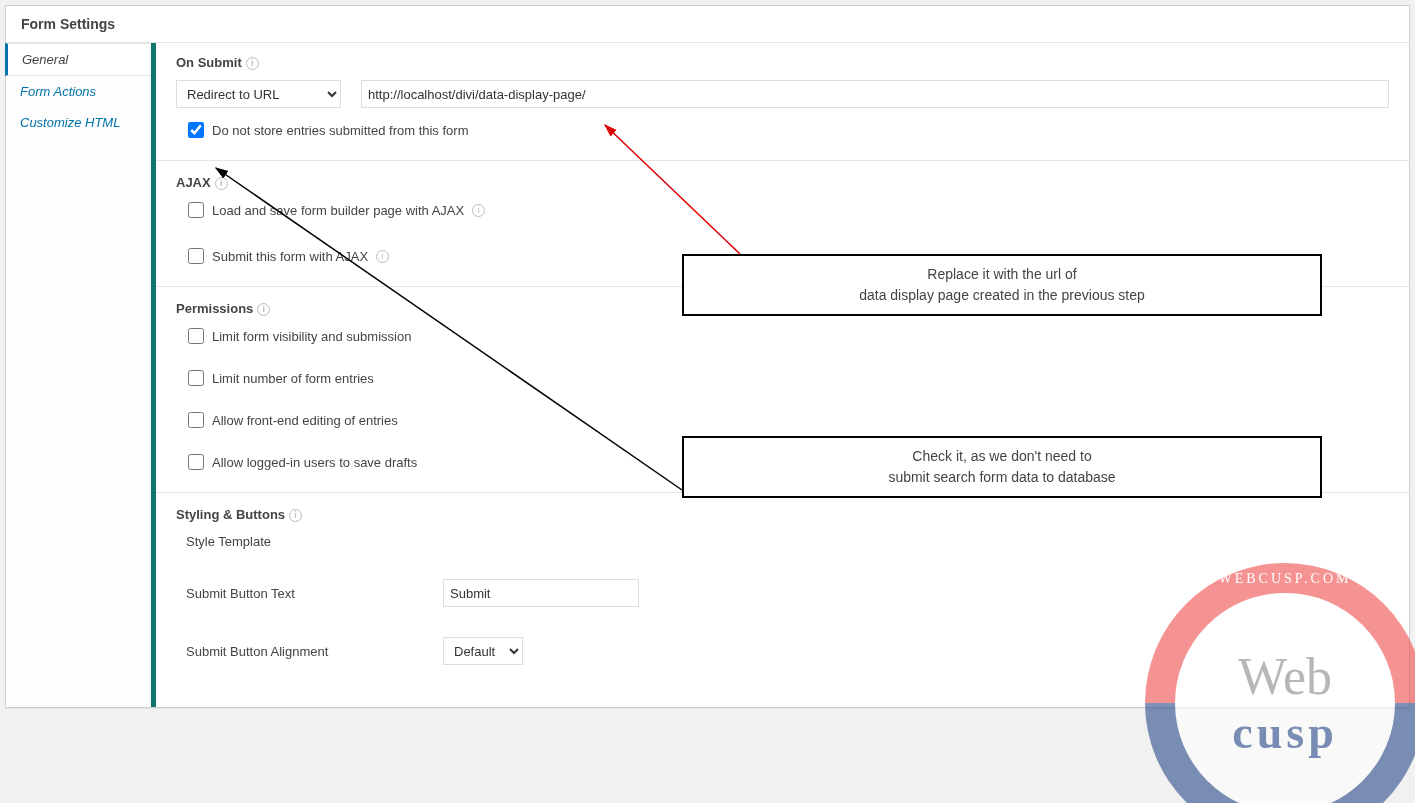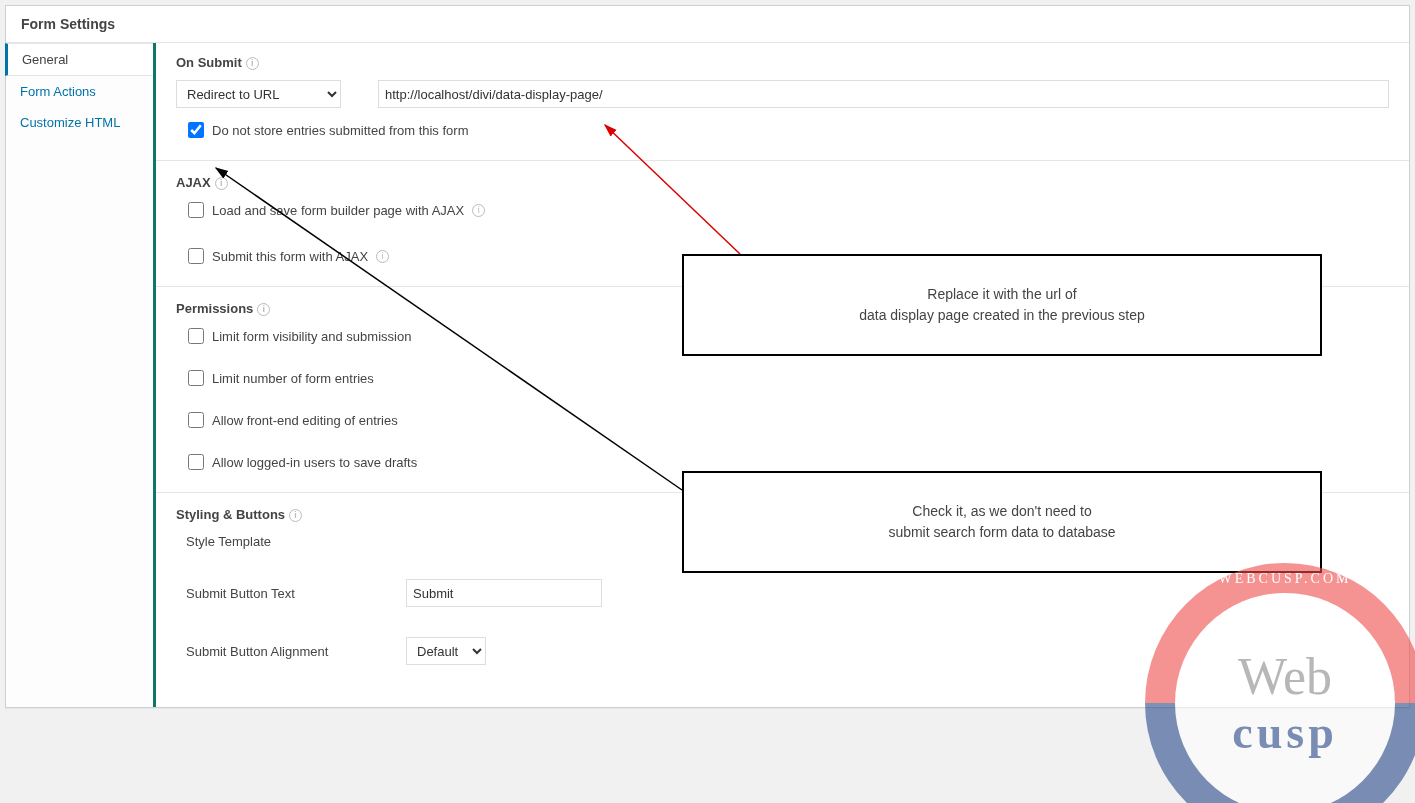--- a/index.html
+++ b/index.html
@@ -23,22 +23,23 @@
   border-bottom: 1px solid #e5e5e5;
   padding: 10px 15px;
   font-weight: 600;
   font-size: 14px;
 }
 .panel-body {
   display: flex;
 }
 .tabs {
   width: 150px;
-  border-right: 3px solid #0f766e;
+  border-right: 5px solid #0f766e;
   background: #fdfdfd;
+  font-style: italic;
 }
 .tab {
   display: block;
   padding: 8px 14px;
   font-size: 13px;
   cursor: pointer;
 }
 .tab.active {
   background: #fff;
   border-left: 3px solid #0073aa;
@@ -65,21 +66,21 @@
   display: inline-flex;
   align-items: center;
   justify-content: center;
   width: 13px; height: 13px;
   border: 1px solid #bbb;
   border-radius: 50%;
   font-size: 9px;
   color: #bbb;
   line-height: 1;
 }
-.row { display: flex; align-items: flex-end; gap: 37px; margin-bottom: 14px; }
+.row { display: flex; align-items: flex-end; gap: 20px; margin-bottom: 14px; }
 select, input[type=text] {
   border: 1px solid #ddd;
   background: #fff;
   padding: 4px 6px;
   font-size: 13px;
   height: 28px;
   color: #333;
 }
 select { cursor: pointer; }
 .select-onsubmit { width: 165px; }
@@ -98,40 +99,41 @@
   cursor: pointer;
 }
 hr.divider {
   border: none;
   border-top: 1px solid #e5e5e5;
   margin: 22px -20px 14px -20px;
 }
 .field-row {
   display: flex; align-items: center;
   margin: 12px 0 12px 10px;
+  gap: 37px;
 }
 .field-label { width: 220px; font-size: 13px; color: #444; }
 .style-select { width: 195px; }
 .submit-text { width: 196px; }
 .align-select { width: 80px; }
 
 
 .callout {
   position: absolute;
   border: 2px solid #000;
   background: #fff;
-  padding: 28px 18px;
+  padding: 8px 18px;
   text-align: center;
   font-family: Verdana, sans-serif;
   font-size: 14px;
   line-height: 1.5;
   white-space: pre-line;
 }
 .callout1 { left: 682px; top: 254px; width: 640px; }
-.callout2 { left: 682px; top: 471px; width: 640px; }
+.callout2 { left: 682px; top: 436px; width: 640px; }
 svg.overlay { position: absolute; top:0; left:0; pointer-events:none; }
 
 
 .watermark {
   position: absolute;
   right: -10px; bottom: -40px;
   width: 280px; height: 280px;
   border-radius: 50%;
   opacity: 0.6;
   overflow: hidden;

